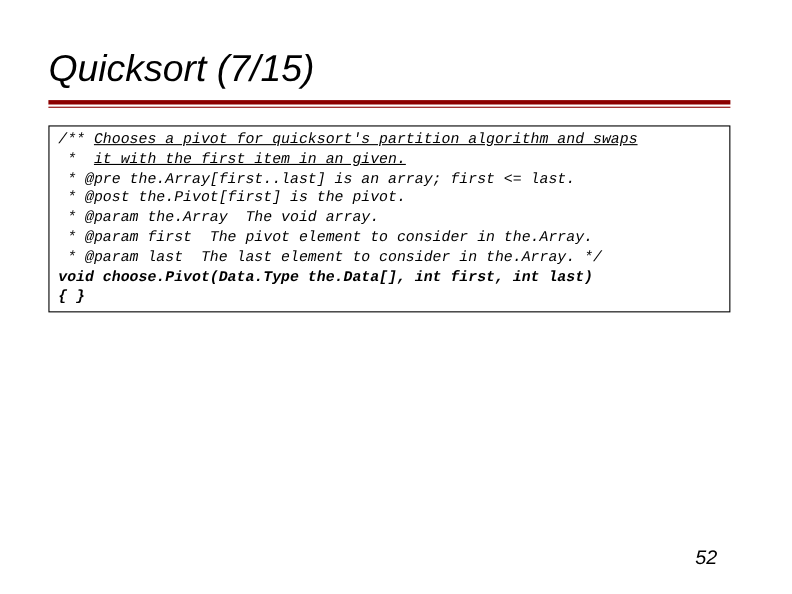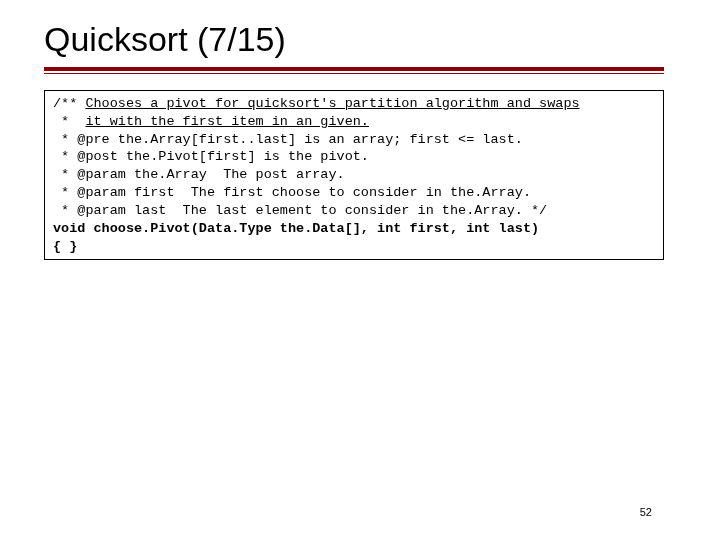--- a/index.html
+++ b/index.html
@@ -1,21 +1,22 @@
 <!DOCTYPE html>
 <html><head>
 <meta charset="utf-8">
 <style>
   * { margin: 0; padding: 0; box-sizing: border-box; }
   html, body { width: 720px; height: 540px; background: #fff; font-family: Verdana, Arial, sans-serif; }
   .slide {
     position: relative;
     width: 708px;
     height: 540px;
-    padding: 20px 44px 24px 44px;
+    padding: 44px 44px 24px 44px;
+    font-style: italic;
   }
   .title {
     font-size: 34px;
     font-weight: 400;
     color: #000;
     padding-bottom: 6px;
     margin-bottom: 0;
     font-family: Verdana, Arial, sans-serif;
   }
   .rule-thick {
@@ -37,37 +38,37 @@
     line-height: 1.32;
     white-space: pre;
     overflow: hidden;
   }
   .codebox .u { text-decoration: underline; }
   .codebox .b { font-weight: bold; }
   .pagenum {
     position: absolute;
     right: 56px;
     bottom: 22px;
-    font-size: 11px;
+    font-size: 18px;
     font-family: Arial, sans-serif;
     color: #000;
   }
 </style>
 </head>
 <body>
 
 <div class="slide">
   <div class="title">Quicksort (7/15)</div>
   <div class="rule-thick"></div>
   <div class="rule-thin"></div>
 
   <div class="codebox"><span>/** </span><span class="u">Chooses a pivot for quicksort's partition algorithm and swaps</span>
 <span> *  </span><span class="u">it with the first item in an given.</span>
 <span> * @pre the.Array[first..last] is an array; first &lt;= last.</span>
 <span> * @post the.Pivot[first] is the pivot.</span>
-<span> * @param the.Array  The post array.</span>
-<span> * @param first  The first choose to consider in the.Array.</span>
+<span> * @param the.Array  The void array.</span>
+<span> * @param first  The pivot element to consider in the.Array.</span>
 <span> * @param last  The last element to consider in the.Array. */</span>
 <span class="b">void choose.Pivot(Data.Type the.Data[], int first, int last)</span>
 <span class="b">{ }</span></div>
 
   <div class="pagenum">52</div>
 </div>
 
 </body></html>

